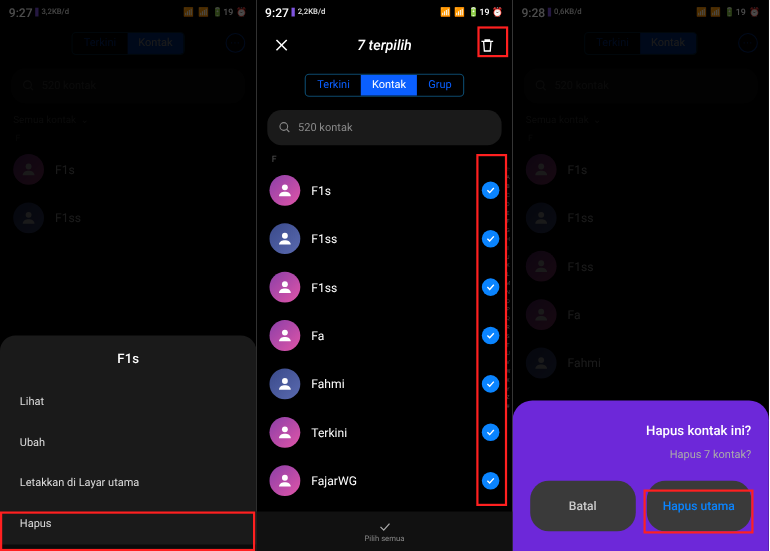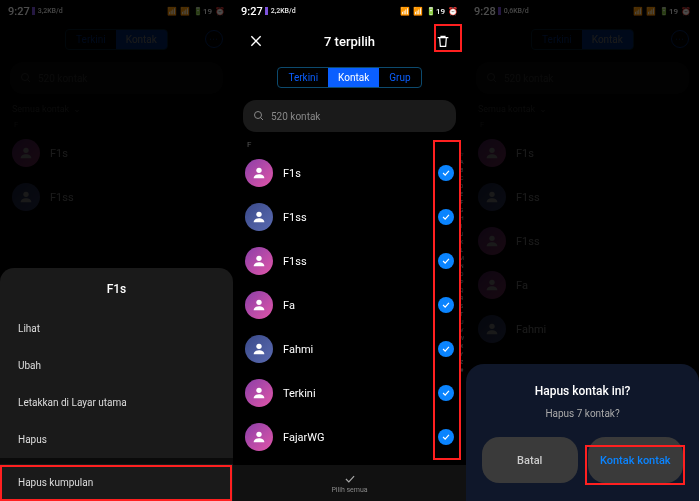--- a/index.html
+++ b/index.html
@@ -44,30 +44,30 @@
   
   .dim { position: absolute; inset: 0; background: rgba(0,0,0,0.7); }
 
   
   .ctx-panel { position: absolute; left: 0; right: 0; bottom: 0; background: #1a1a1a; border-radius: 14px 14px 0 0; padding-top: 14px; }
   .ctx-title { text-align: center; font-size: 12px; font-weight: 500; margin-bottom: 14px; }
   .ctx-item { padding: 13px 18px; font-size: 10px; color: #ddd; }
   .ctx-divider { height: 6px; background: #0a0a0a; }
 
   
-  .header2 { height: 38px; display: flex; align-items: center; justify-content: space-between; padding: 0 12px; }
+  .header2 { height: 38px; display: flex; align-items: center; justify-content: space-between; padding: 0 12px; font-style: italic; }
   .header2 .title { flex: 1; text-align: center; font-size: 13px; font-weight: 500; }
   .icon-btn { width: 22px; height: 22px; display: flex; align-items: center; justify-content: center; }
 
   
   .bottom-bar { position: absolute; left: 0; right: 0; bottom: 0; height: 36px; background: #111; display: flex; flex-direction: column; align-items: center; justify-content: center; }
   .bottom-bar .lbl { font-size: 7px; color: #888; margin-top: 0px; }
 
   
-  .dialog { position: absolute; left: 0; right: 0; bottom: 0; background: #0f172a; border-radius: 18px 18px 0 0; padding: 20px 16px 18px; text-align: center; }
+  .dialog { position: absolute; left: 0; right: 0; bottom: 0; background: #6d28d9; border-radius: 18px 18px 0 0; padding: 20px 16px 18px; text-align: right; }
   .dialog .dtitle { font-size: 12px; font-weight: 500; margin-bottom: 10px; }
   .dialog .dmsg { font-size: 10px; color: #aaa; margin-bottom: 18px; }
   .dialog .btns { display: flex; gap: 10px; }
   .dialog .btn { flex: 1; height: 46px; border-radius: 17px; display: flex; align-items: center; justify-content: center; font-size: 11px; font-weight: 500; }
   .btn-cancel { background: #3a3a3a; color: #ccc; }
   .btn-confirm { background: #3a3a3a; color: #0a84ff; }
 
   
   .hl { position: absolute; border: 2px solid #ff2020; pointer-events: none; }
 
@@ -136,21 +136,20 @@
 
   <div class="dim"></div>
 
   <div class="ctx-panel">
     <div class="ctx-title">F1s</div>
     <div class="ctx-item">Lihat</div>
     <div class="ctx-item">Ubah</div>
     <div class="ctx-item">Letakkan di Layar utama</div>
     <div class="ctx-item">Hapus</div>
     <div class="ctx-divider"></div>
-    <div class="ctx-item">Hapus kumpulan</div>
   </div>
 
   <div class="hl" style="left:0; right:1px; bottom:0; height:36px;"></div>
 </div>
 
 <div class="phone">
   <div class="status">
     <div class="left">
         <span class="time">9:27</span>
         <span class="kb">2,2KB/d</span>
@@ -421,18 +420,18 @@
       </div>
     </div>
 
   <div class="dim"></div>
 
   <div class="dialog">
     <div class="dtitle">Hapus kontak ini?</div>
     <div class="dmsg">Hapus 7 kontak?</div>
     <div class="btns">
       <div class="btn btn-cancel">Batal</div>
-      <div class="btn btn-confirm">Kontak kontak</div>
+      <div class="btn btn-confirm">Hapus utama</div>
     </div>
   </div>
 
   <div class="hl" style="right:14px; bottom:16px; width:100px; height:40px;"></div>
 </div>
 
 </body></html>

